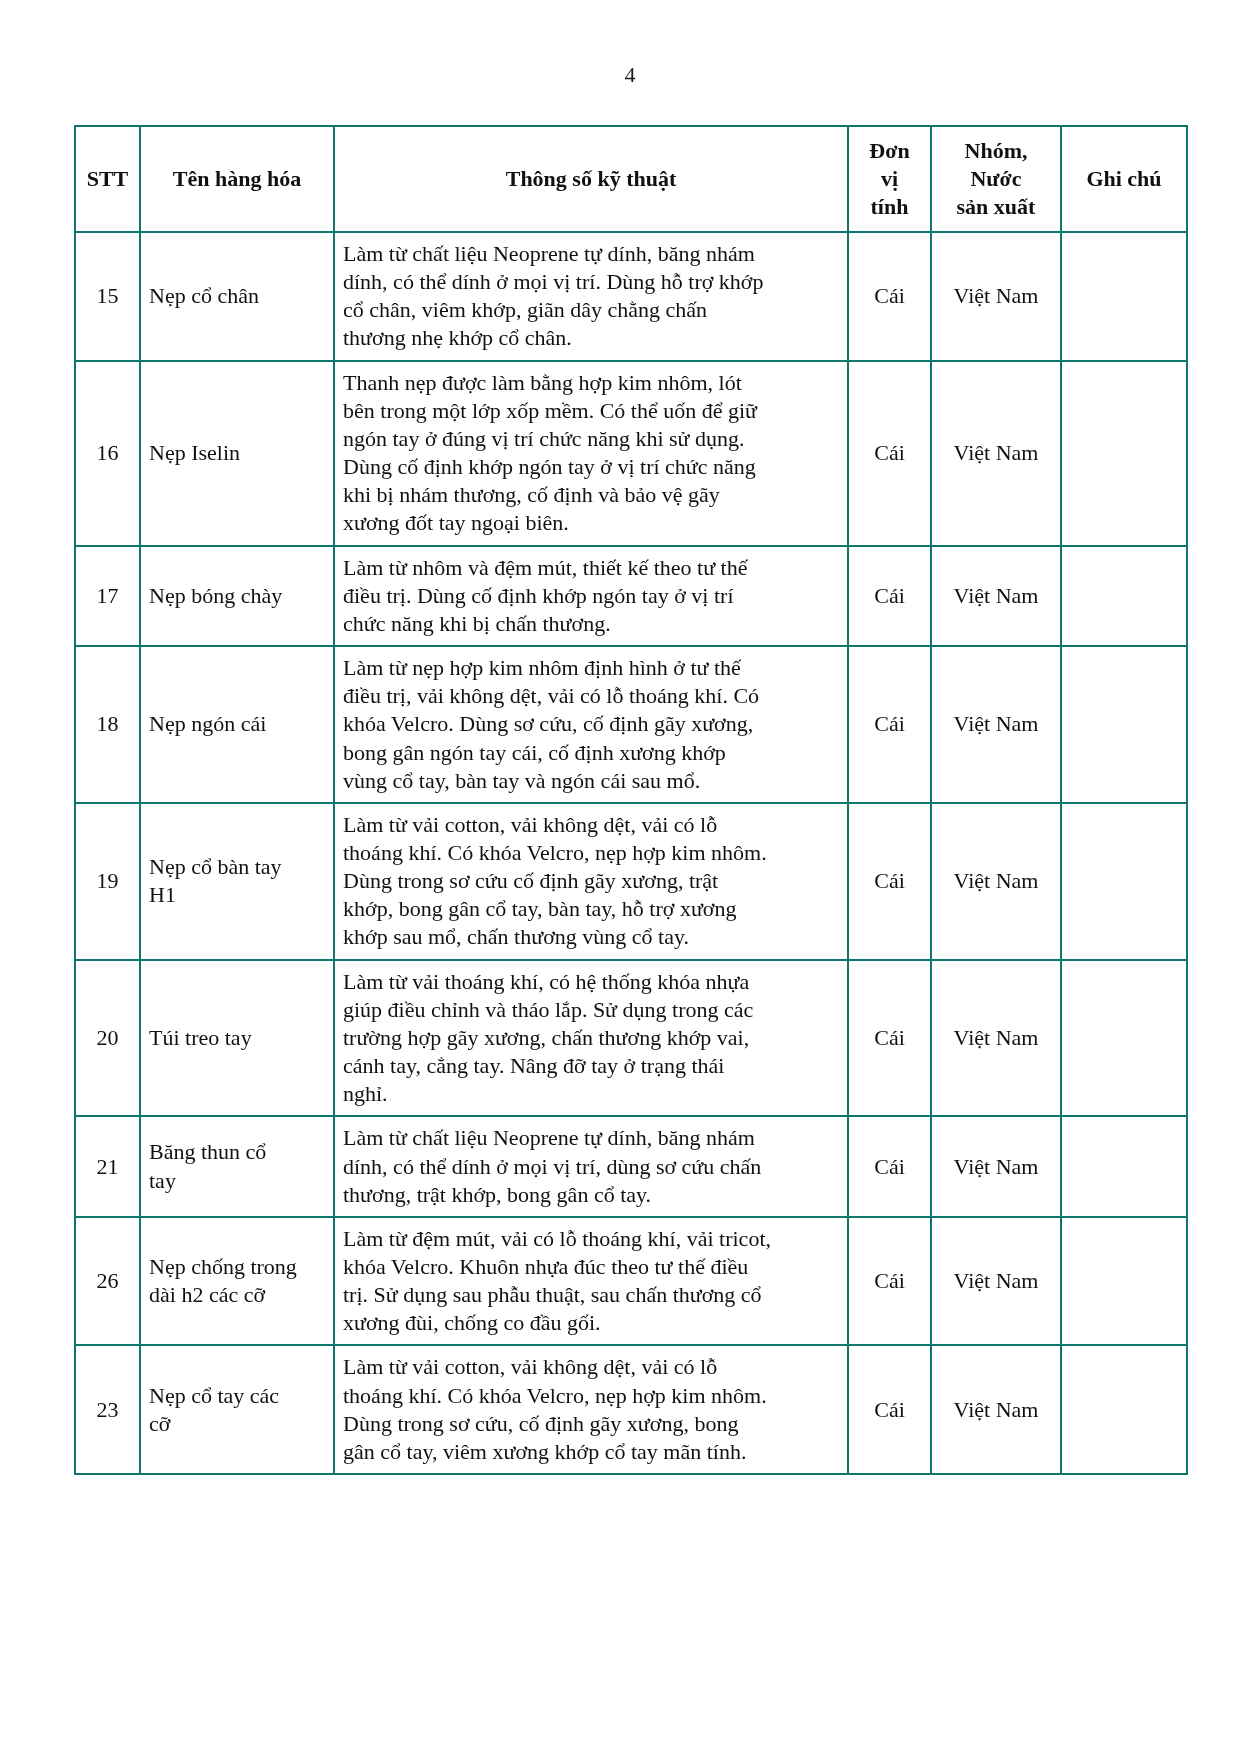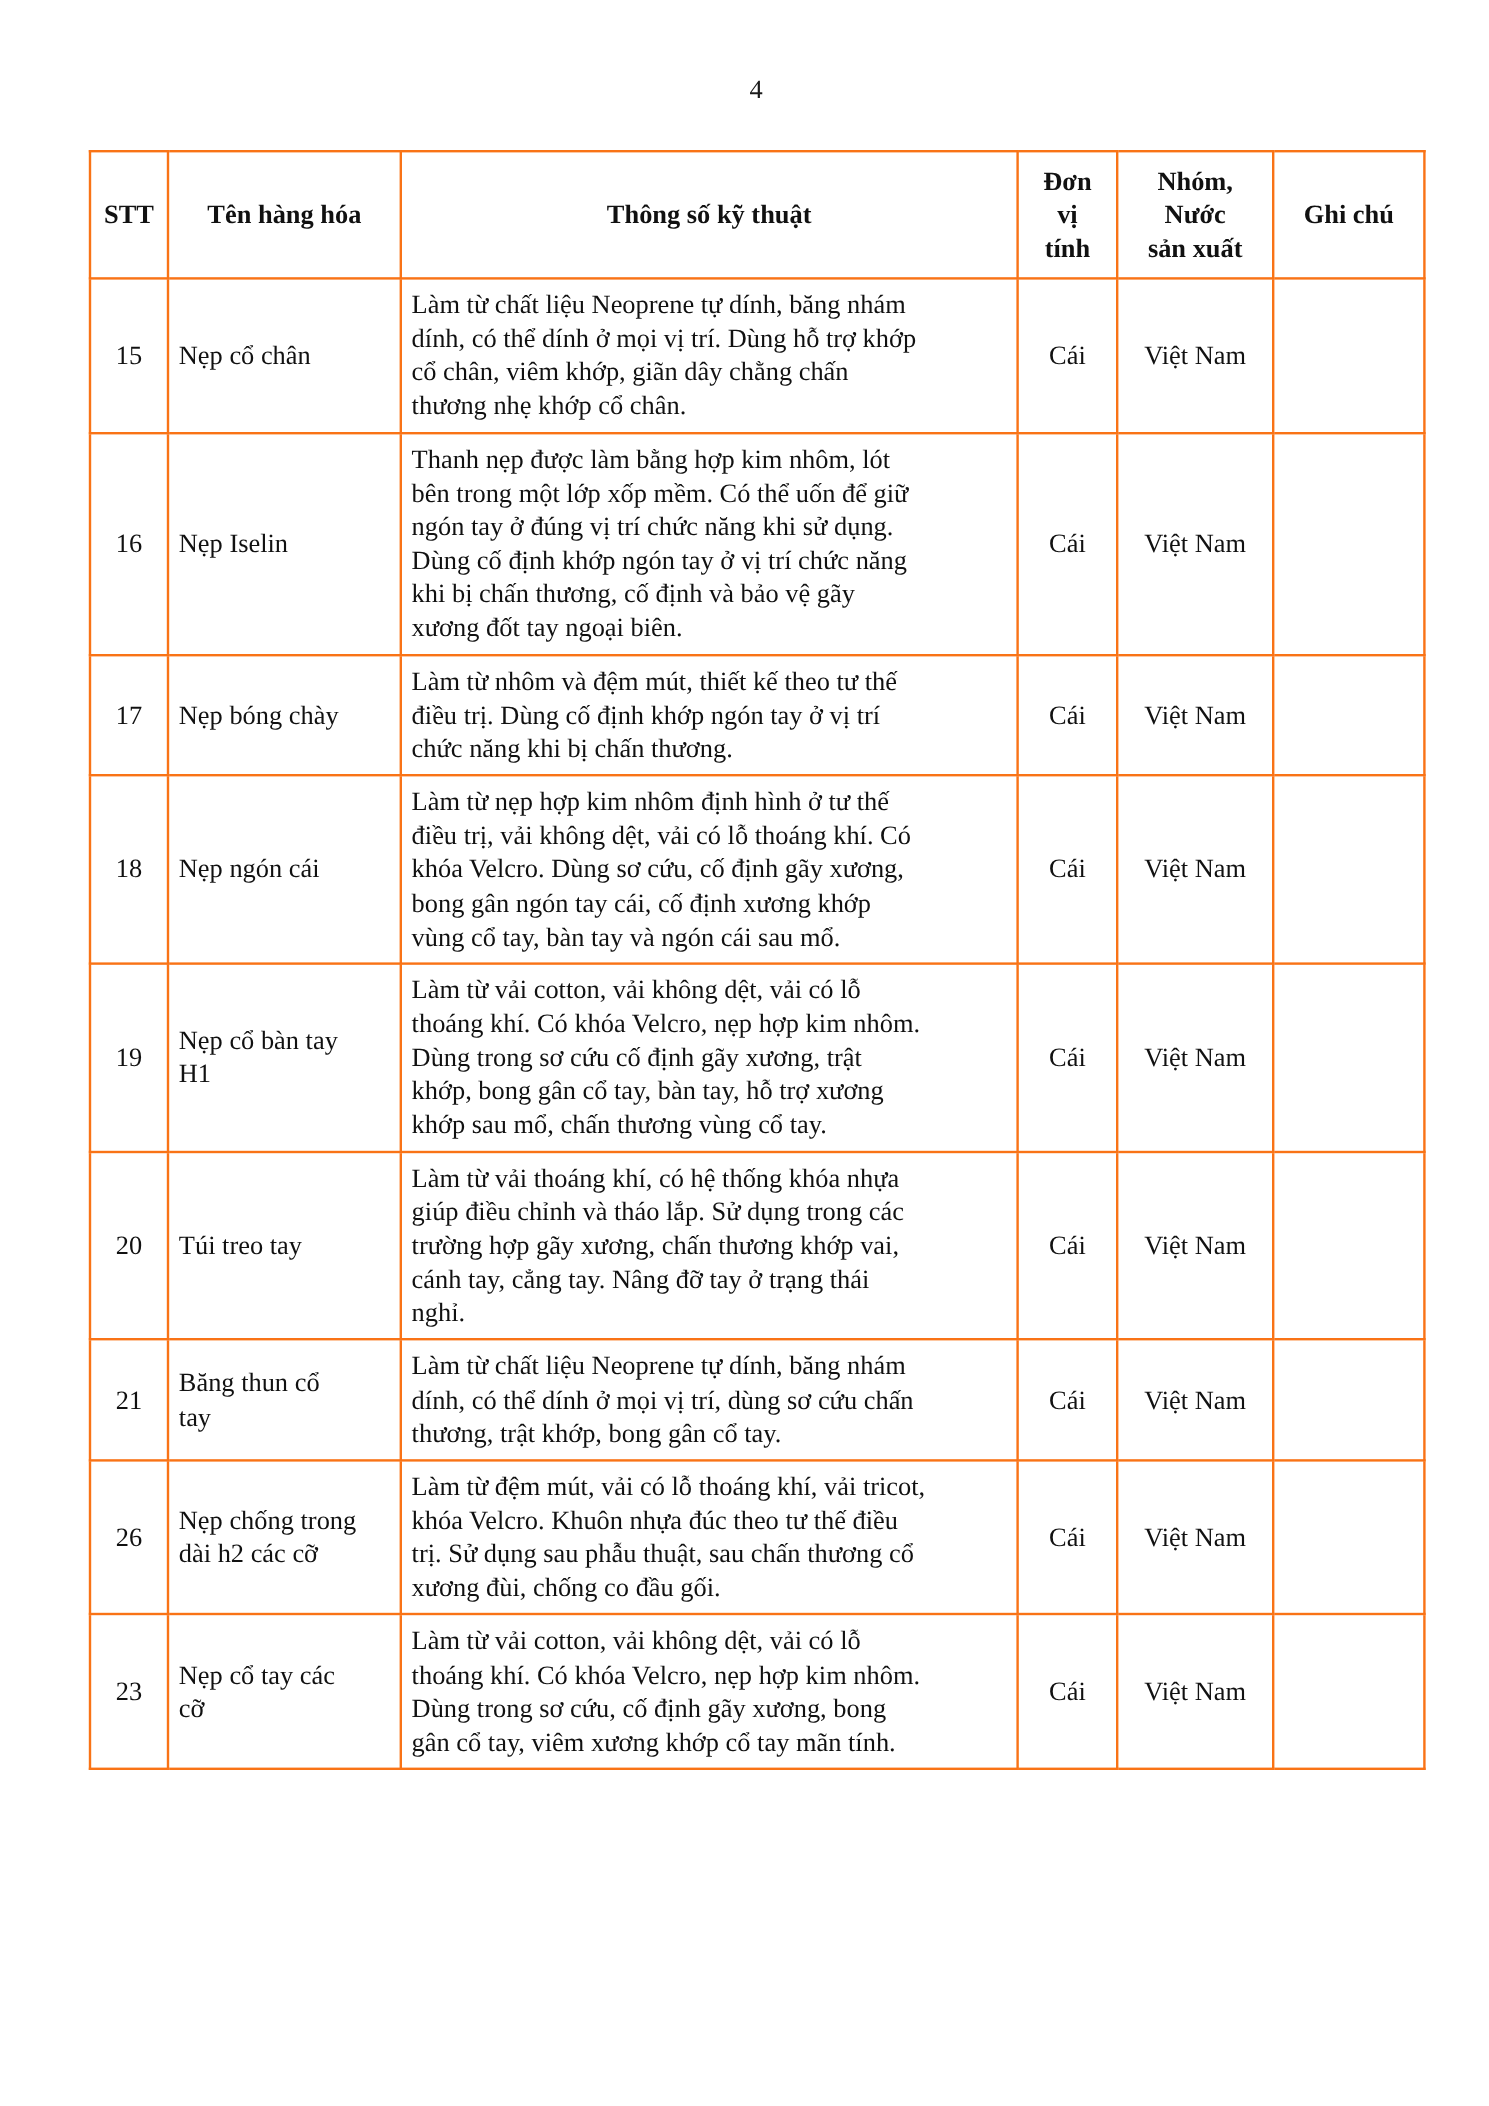--- a/index.html
+++ b/index.html
@@ -29,21 +29,21 @@
     position: absolute;
     top: 125px;
     left: 74px;
     width: 1112px;
     border-collapse: collapse;
     table-layout: fixed;
     font-size: 22px;
     color: #111111;
   }
   table.products th, table.products td {
-    border: 2px solid #f97316;
+    border: 2px solid #0f766e;
     vertical-align: middle;
     line-height: 1.28;
     padding: 7px 8px;
     overflow: hidden;
   }
   thead th {
     font-weight: 700;
     text-align: center;
     height: 90px;
     white-space: pre-line;
@@ -98,21 +98,21 @@
         <td class="c-group">Việt Nam</td>
         <td class="c-note"></td>
       </tr>
       <tr>
         <td class="c-stt">16</td>
         <td class="c-name">Nẹp Iselin</td>
         <td class="c-spec">Thanh nẹp được làm bằng hợp kim nhôm, lót
 bên trong một lớp xốp mềm. Có thể uốn để giữ
 ngón tay ở đúng vị trí chức năng khi sử dụng.
 Dùng cố định khớp ngón tay ở vị trí chức năng
-khi bị chấn thương, cố định và bảo vệ gãy
+khi bị nhám thương, cố định và bảo vệ gãy
 xương đốt tay ngoại biên.</td>
         <td class="c-unit">Cái</td>
         <td class="c-group">Việt Nam</td>
         <td class="c-note"></td>
       </tr>
       <tr>
         <td class="c-stt">17</td>
         <td class="c-name">Nẹp bóng chày</td>
         <td class="c-spec">Làm từ nhôm và đệm mút, thiết kế theo tư thế
 điều trị. Dùng cố định khớp ngón tay ở vị trí

